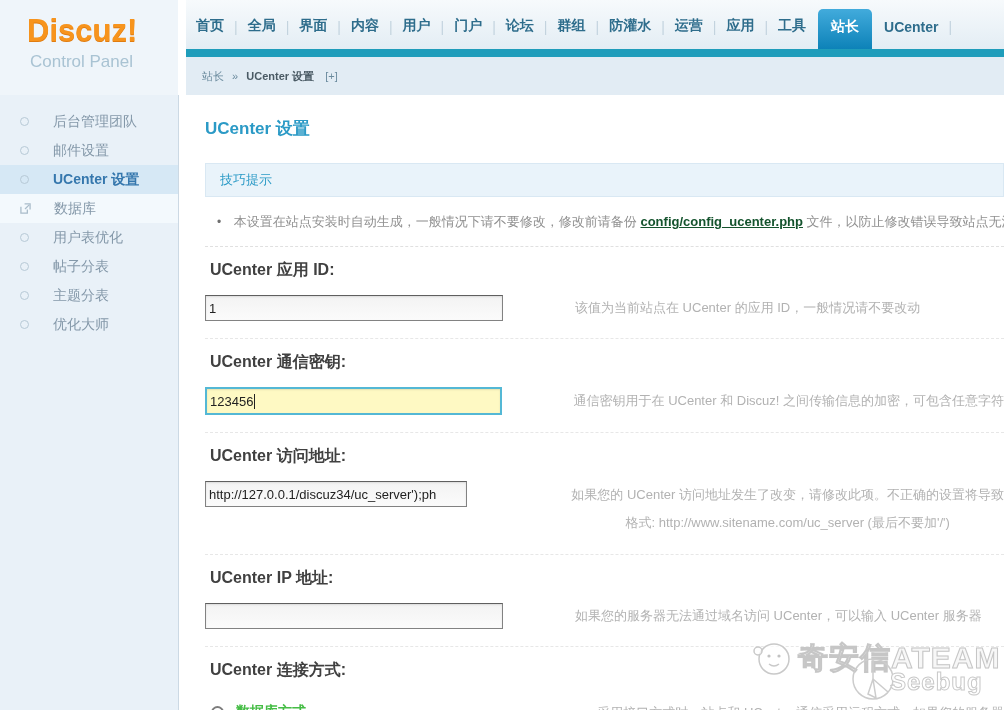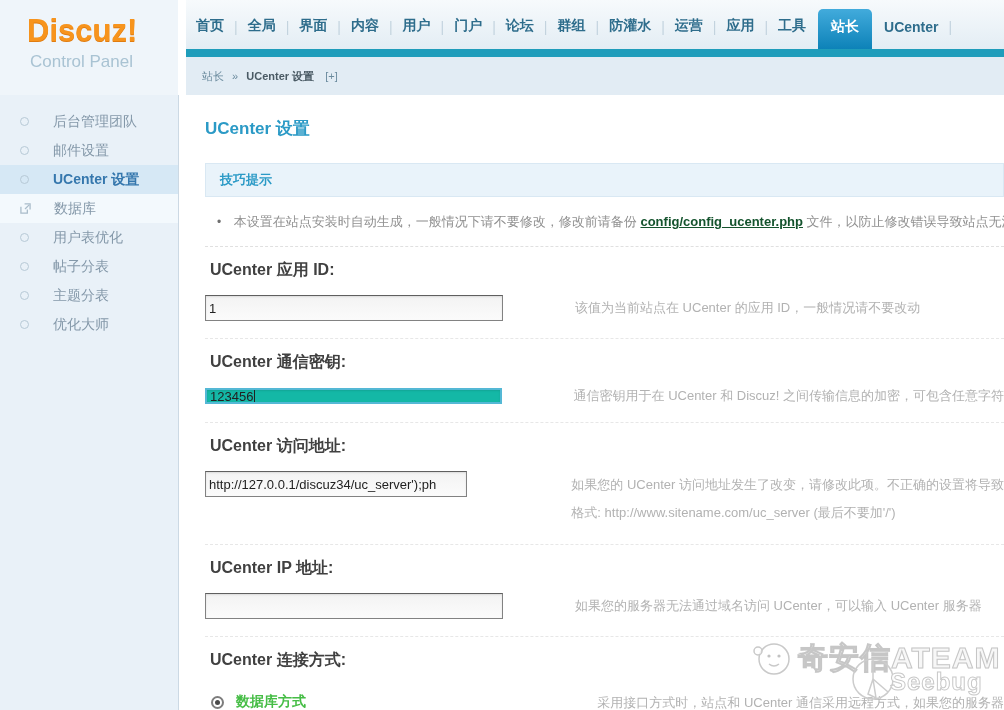--- a/index.html
+++ b/index.html
@@ -37,40 +37,40 @@
     margin-right:11px; flex:0 0 auto; }
   .side-item.active { background:#d6e8f5; color:#3577ad; font-weight:bold; }
   .side-item.alt { background:#f3f9fd; }
   .side-item .winicon { width:11px; height:11px; margin-right:10px; flex:0 0 auto; }
 
   
   .main { position:absolute; left:180px; top:95px; right:0; bottom:0; background:#fff;
     overflow:hidden; padding-left:25px; }
   .page-title { margin-top:22px; font-size:17px; font-weight:bold; color:#2b9ac6; }
   .tips-box { margin-top:23px; height:34px; line-height:32px; background:#e9f3fa;
-    border:1px solid #d9e8f3; padding-left:14px; font-size:13px; font-weight:bold;
+    border:1px solid #d9e8f3; padding-left:14px; font-size:13px; font-weight:normal;
     color:#2b9ac6; margin-right:0; }
   .tip-row { padding:16px 0 15px 12px; border-bottom:1px dashed #e0e0e0;
     font-size:13px; color:#909090; white-space:nowrap; }
   .tip-row .dot { color:#6f6f6f; margin-right:9px; font-size:12px; }
   .tip-row b { color:#14532d;text-decoration:underline; }
 
   .field-row { padding:13px 0 17px; border-bottom:1px dashed #e7e7e7; }
   .field-row:last-child { border-bottom:none; }
   .f-label { font-size:16px; font-weight:bold; color:#404040; padding-left:5px; }
   .f-line { display:flex; align-items:center; margin-top:14px; }
   .f-input { width:298px; height:26px; border:1px solid #828282; border-top-color:#5f5f5f;
     background:linear-gradient(#f3f3f3,#fbfbfb); font-size:13px; color:#222;
     padding:0 3px; display:flex; align-items:center; white-space:nowrap; overflow:hidden;
     box-shadow:inset 0 1px 2px rgba(0,0,0,.10); }
-  .f-input.focused { border:2px solid #54b8d5; background:#14b8a6; height:16px; }
+  .f-input.focused { border:2px solid #54b8d5; background:#fef9c3; height:28px; }
   .caret { display:inline-block; width:1px; height:15px; background:#222; margin-left:1px; }
   .f-help { margin-left:72px; font-size:13px; color:#b2b2b2; white-space:nowrap; }
   .help-stack .f-help { margin-left:104px; line-height:28px; }
-  .help-stack { display:flex; align-items:flex-start; }
+  .help-stack { display:flex; align-items:flex-start;text-align:center; }
 
   .radio-block { margin-top:16px; display:flex; }
   .radio-col { width:370px; }
   .radio-line { display:flex; align-items:center; height:30px; font-size:14px; cursor:pointer; }
   .rb { width:13px; height:13px; border-radius:50%; margin:0 12px 0 6px; flex:0 0 auto; }
   .rb.on { border:2px solid #7d7d7d; background:#fff; position:relative; }
   .rb.on::after { content:""; position:absolute; left:2px; top:2px; width:5px; height:5px;
     border-radius:50%; background:#4a4a4a; }
   .radio-line .green { color:#46bd46; font-weight:bold; }
   .radio-help { font-size:13px; color:#b2b2b2; white-space:nowrap; margin-left:34px;

